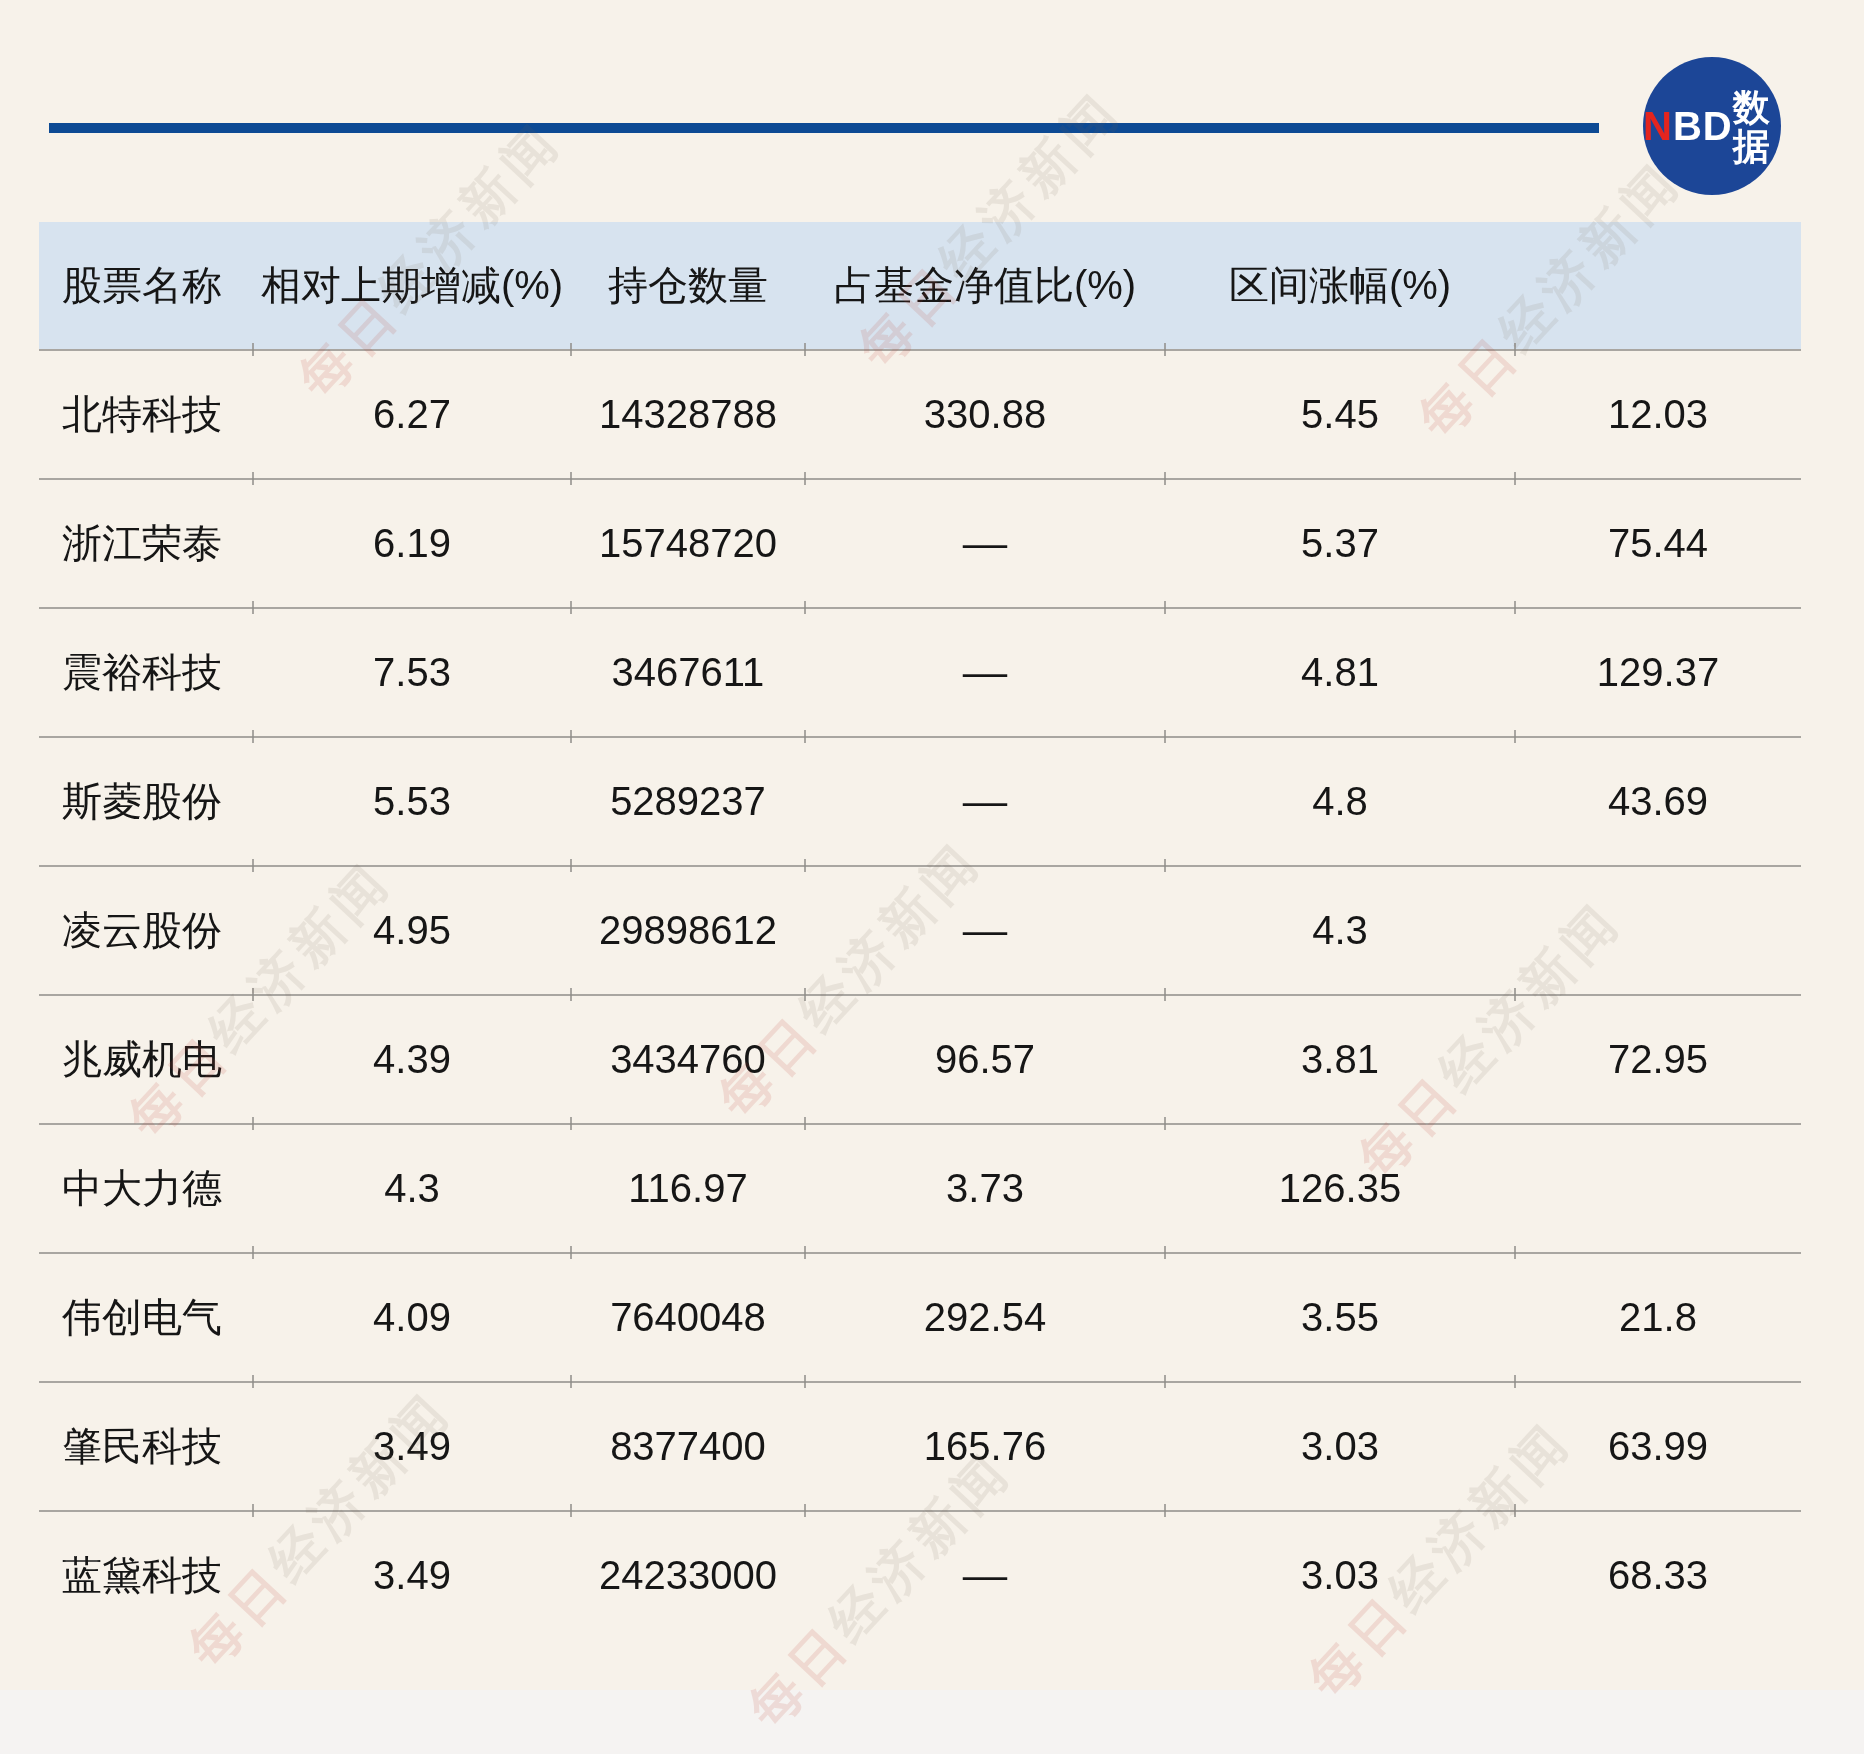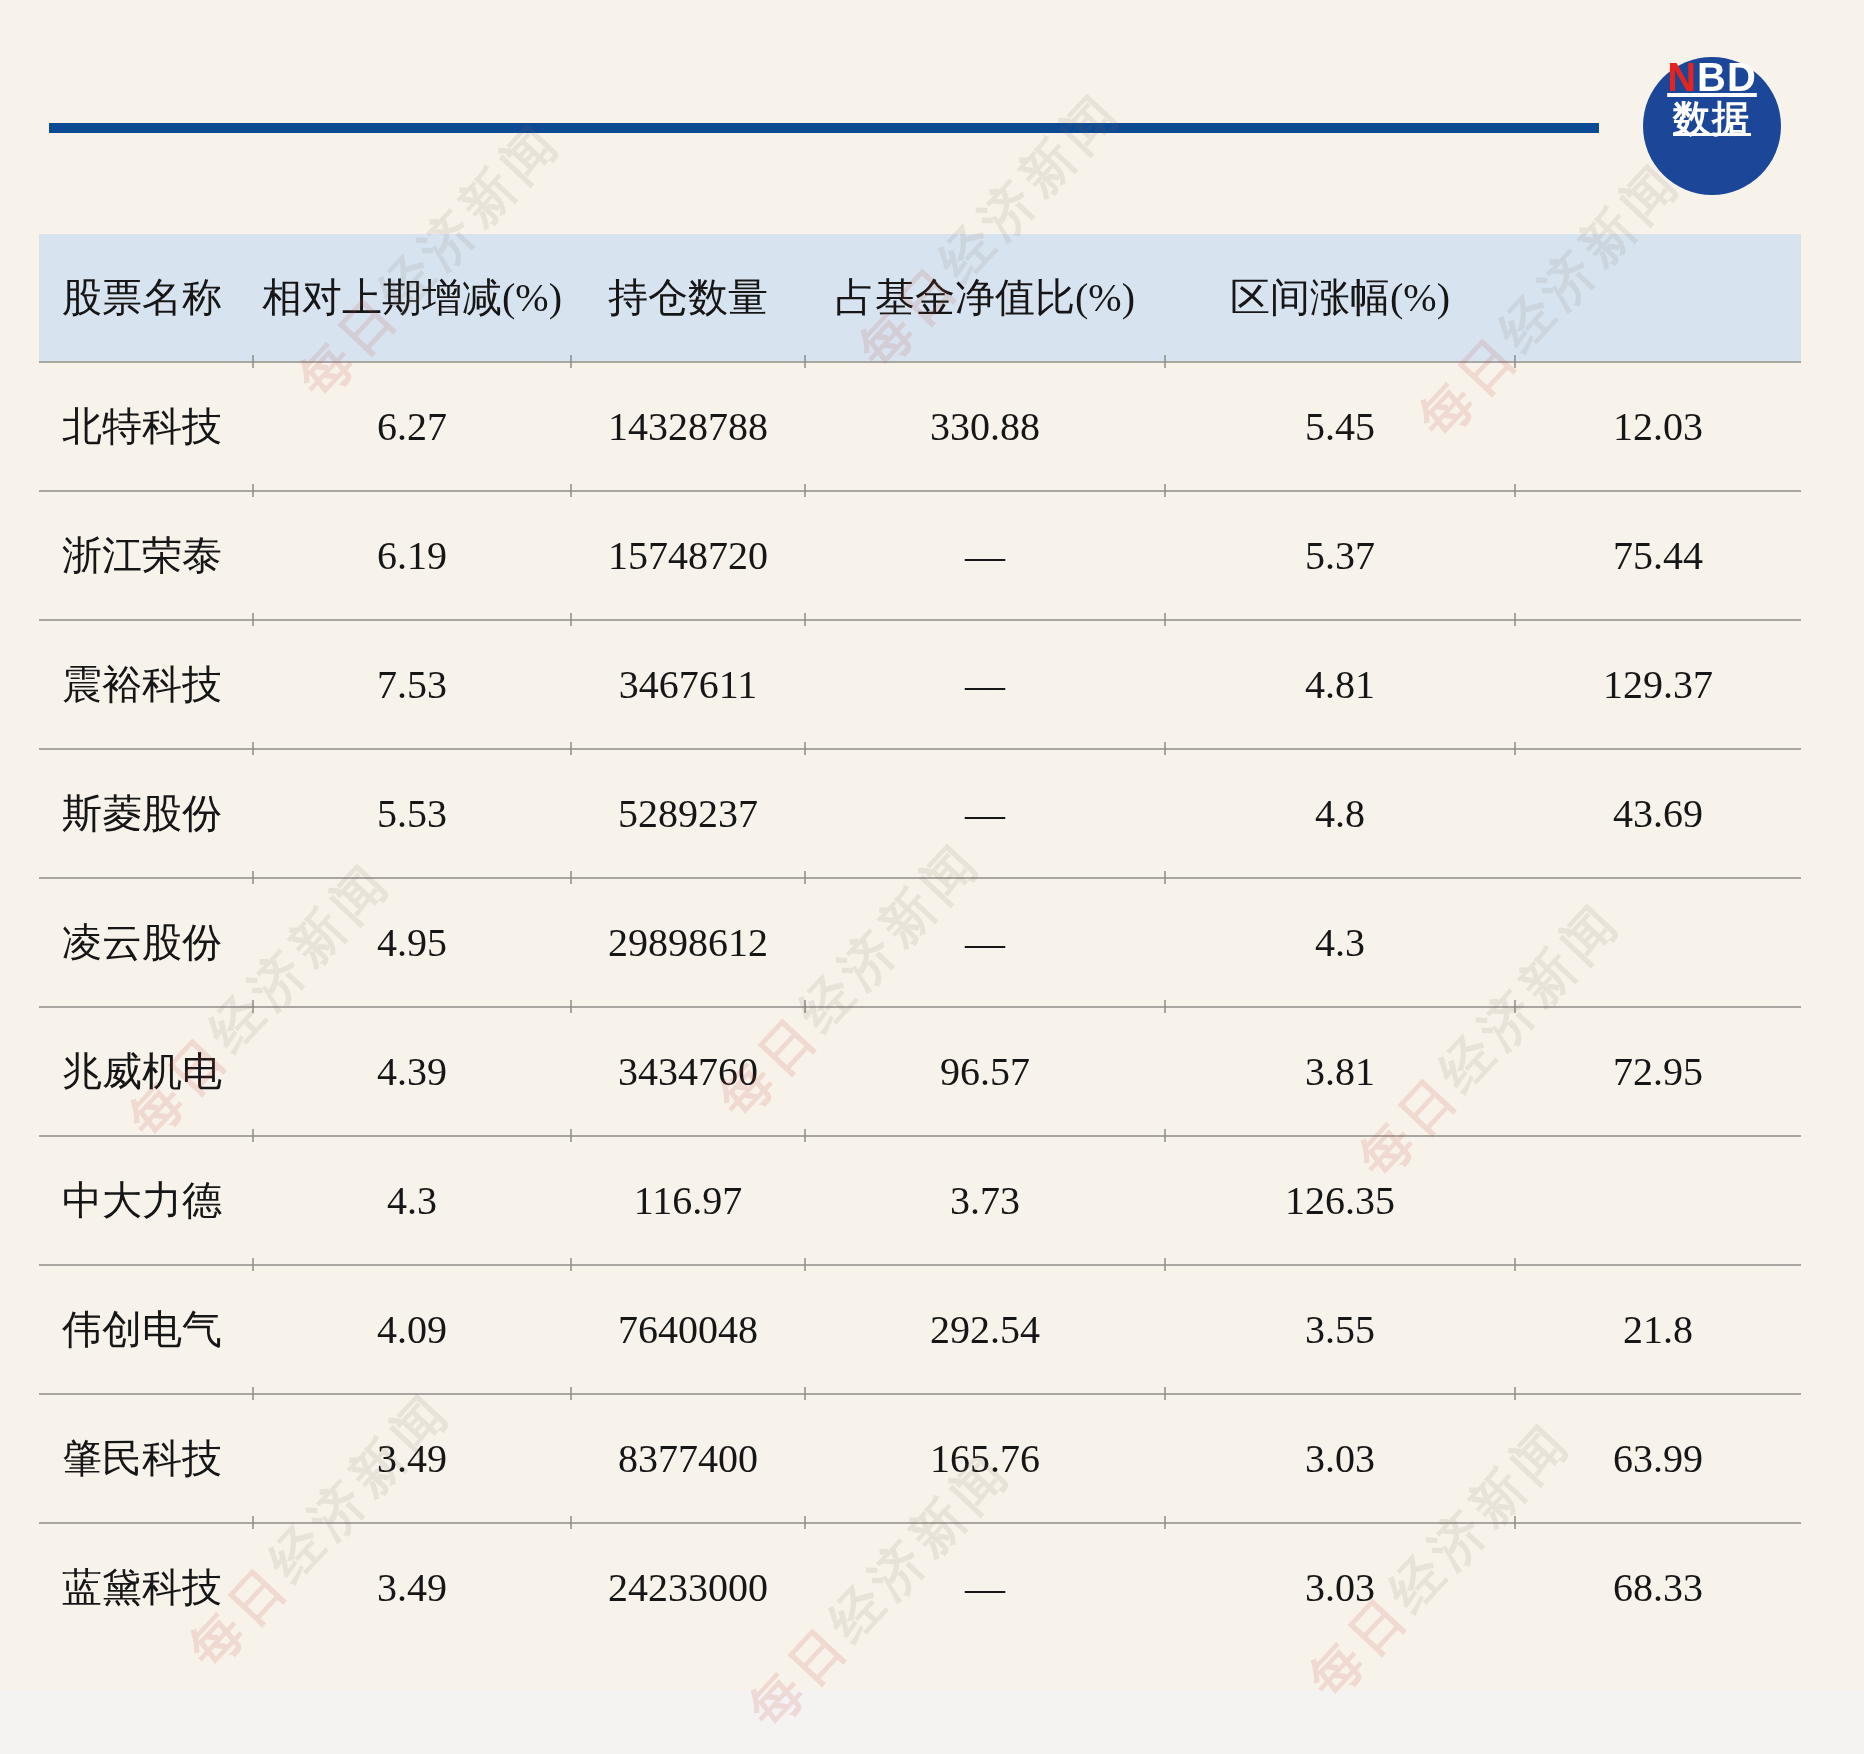--- a/index.html
+++ b/index.html
@@ -27,32 +27,32 @@
     background:var(--footer-bg);
   }
   .top-rule{
     position:absolute;left:49px;top:123px;width:1550px;height:10px;
     background:var(--accent-blue);
   }
   .nbd-logo{
     position:absolute;left:1643px;top:57px;width:138px;height:138px;
     border-radius:50%;
     background:var(--logo-blue);
-    display:flex;flex-direction:column;align-items:center;justify-content:flex-start;
-    color:#ffffff;z-index:3;text-decoration:underline;
+    display:flex;align-items:center;justify-content:flex-start;
+    color:#ffffff;z-index:3;
   }
   .logo-line1{
     font-size:40px;font-weight:800;line-height:1.0;letter-spacing:1px;
   }
   .logo-line1 .logo-n{color:var(--logo-red);}
   .logo-line2{
     font-size:37px;font-weight:800;line-height:1.05;letter-spacing:2px;margin-top:3px;
   }
   .holdings-table{
-    position:absolute;left:39px;top:234px;width:1762px;z-index:1;font-family:Liberation Serif, serif;
+    position:absolute;left:39px;top:222px;width:1762px;z-index:1;
   }
   .thead,.trow{
     display:grid;
     grid-template-columns:214px 318px 234px 360px 350px 286px;
   }
   .thead{
     height:127px;
     background:var(--header-bg);
     font-size:40px;font-weight:500;
   }

